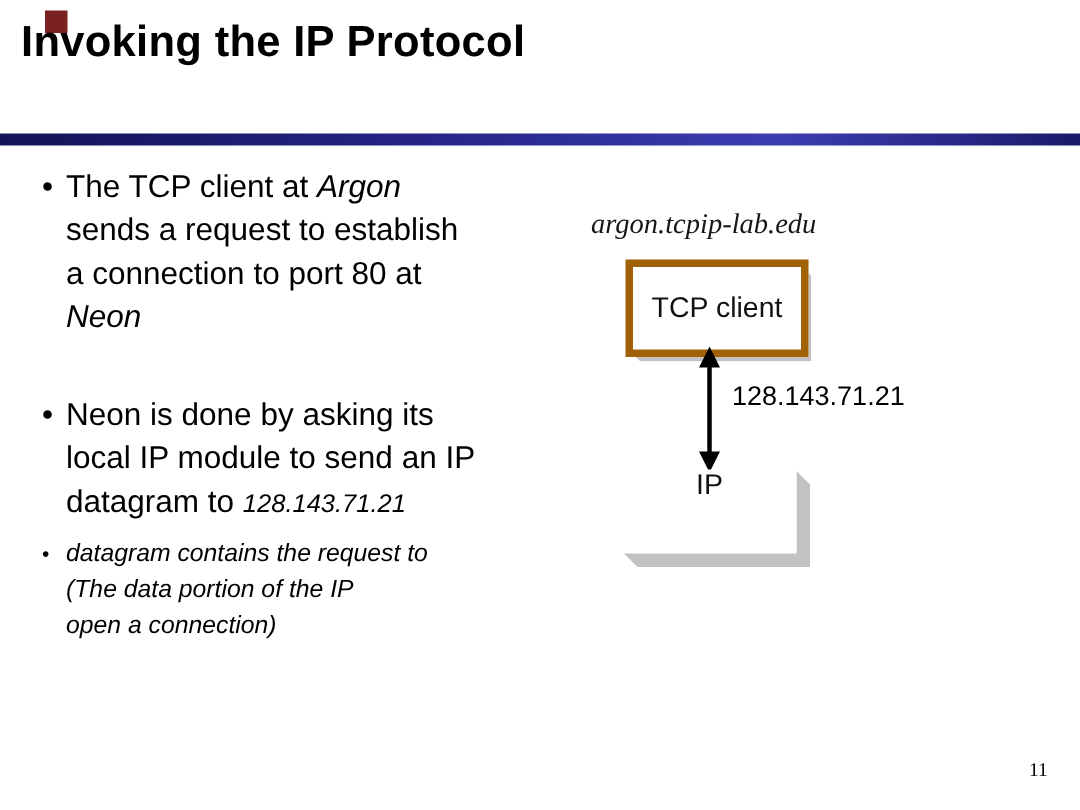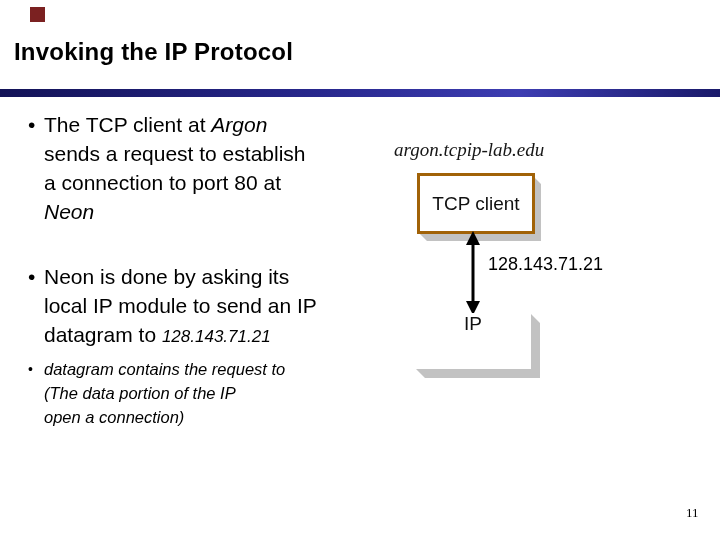--- a/index.html
+++ b/index.html
@@ -14,22 +14,22 @@
   .abs { position: absolute; }
 
   
   .accent-square {
     left: 30px; top: 7px; width: 15px; height: 15px;
     background: var(--accent, #7b2121);
   }
 
   
   .page-title {
-    left: 14px; top: 38px;
-    font-size: 24px; font-weight: bold;
+    left: 14px; top: 12px;
+    font-size: 29px; font-weight: bold;
     letter-spacing: 0.2px;
     color: #000;
     white-space: nowrap;
   }
 
   
   .title-divider {
     left: 0; top: 89px; width: 720px; height: 8px;
     background: var(--divider,
       linear-gradient(90deg, #131357 0%, #28288e 45%, #3d3db2 72%, #1a1a6a 100%));
@@ -59,21 +59,21 @@
   .slab-shadow {
     background: #c2c2c2;
     clip-path: polygon(
       calc(100% - 9px) 0, 100% 9px, 100% 100%,
       9px 100%, 0 calc(100% - 9px),
       calc(100% - 9px) calc(100% - 9px));
   }
   .tcp-shadow { left: 418px; top: 175px; width: 123px; height: 66px; }
   .tcp-box {
     left: 417px; top: 173px; width: 112px; height: 55px;
-    background: #fff; border: 3px solid #a16207;
+    background: #fff; border: 5px solid #a16207;
     display: flex; align-items: center; justify-content: center;
     font-size: 19px; color: #111;
   }
   .ip-shadow { left: 416px; top: 314px; width: 124px; height: 64px; }
   .ip-box {
     left: 415px; top: 313px; width: 116px; height: 55px;
     background: #fff;
     display: flex; align-items: flex-start; justify-content: center;
     font-size: 19px; color: #111;
   }

